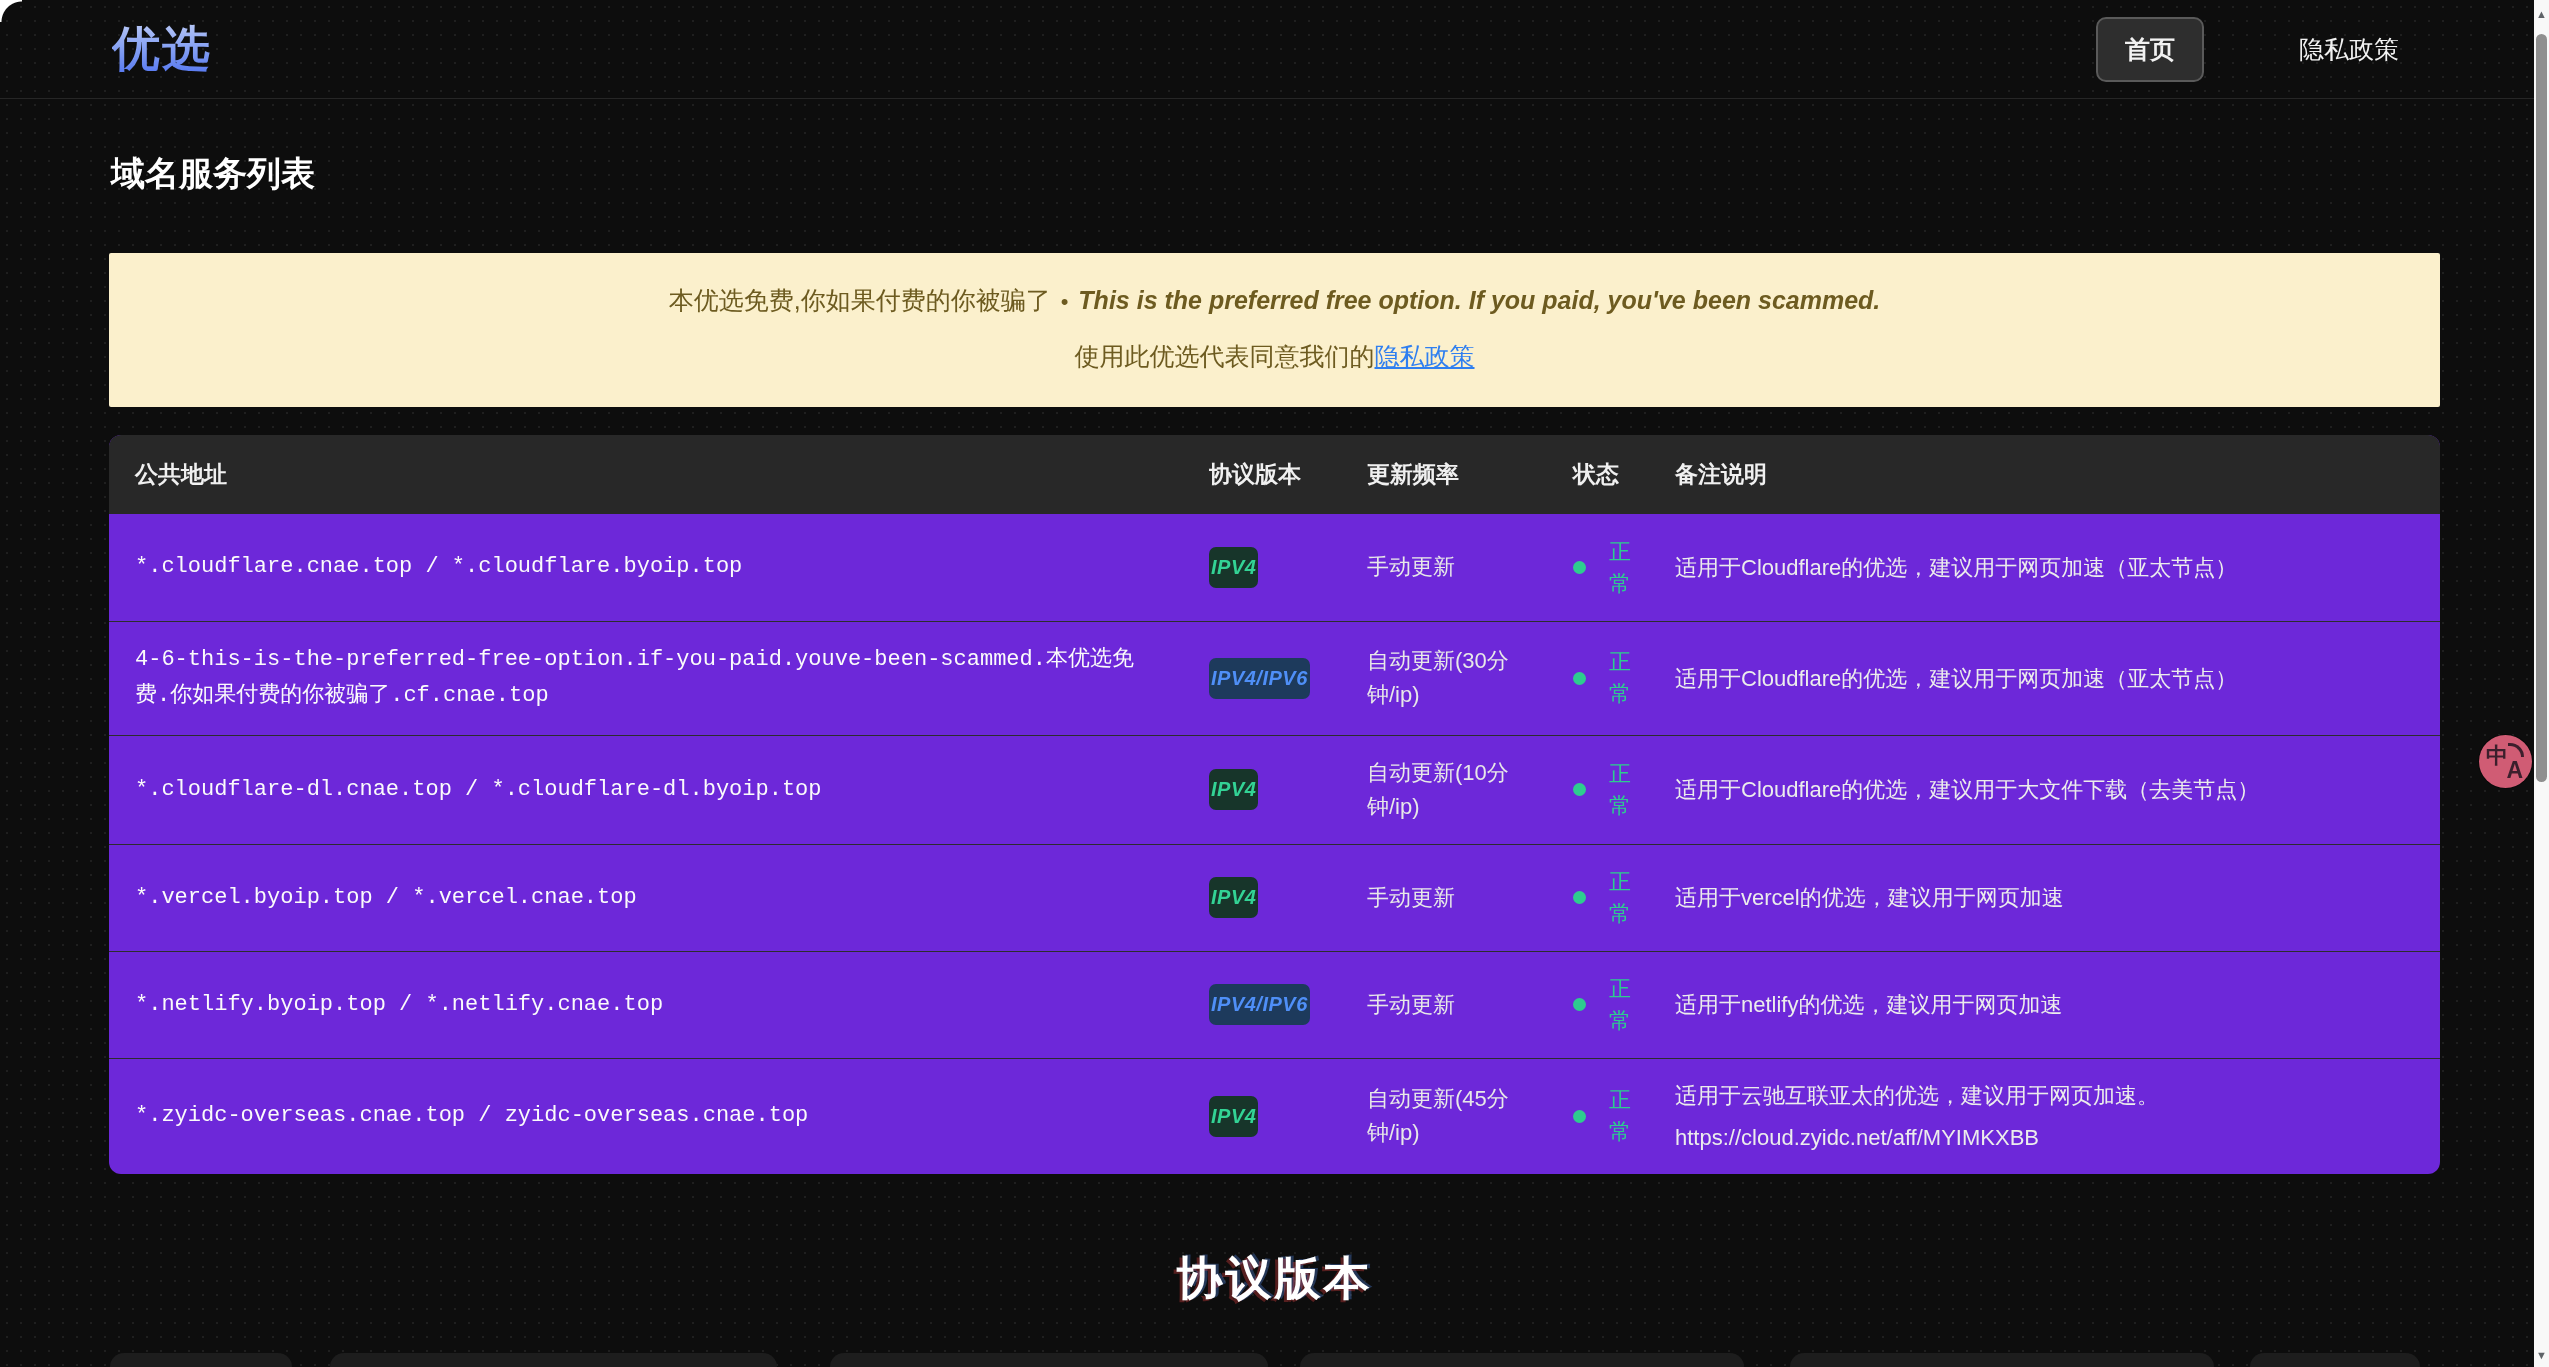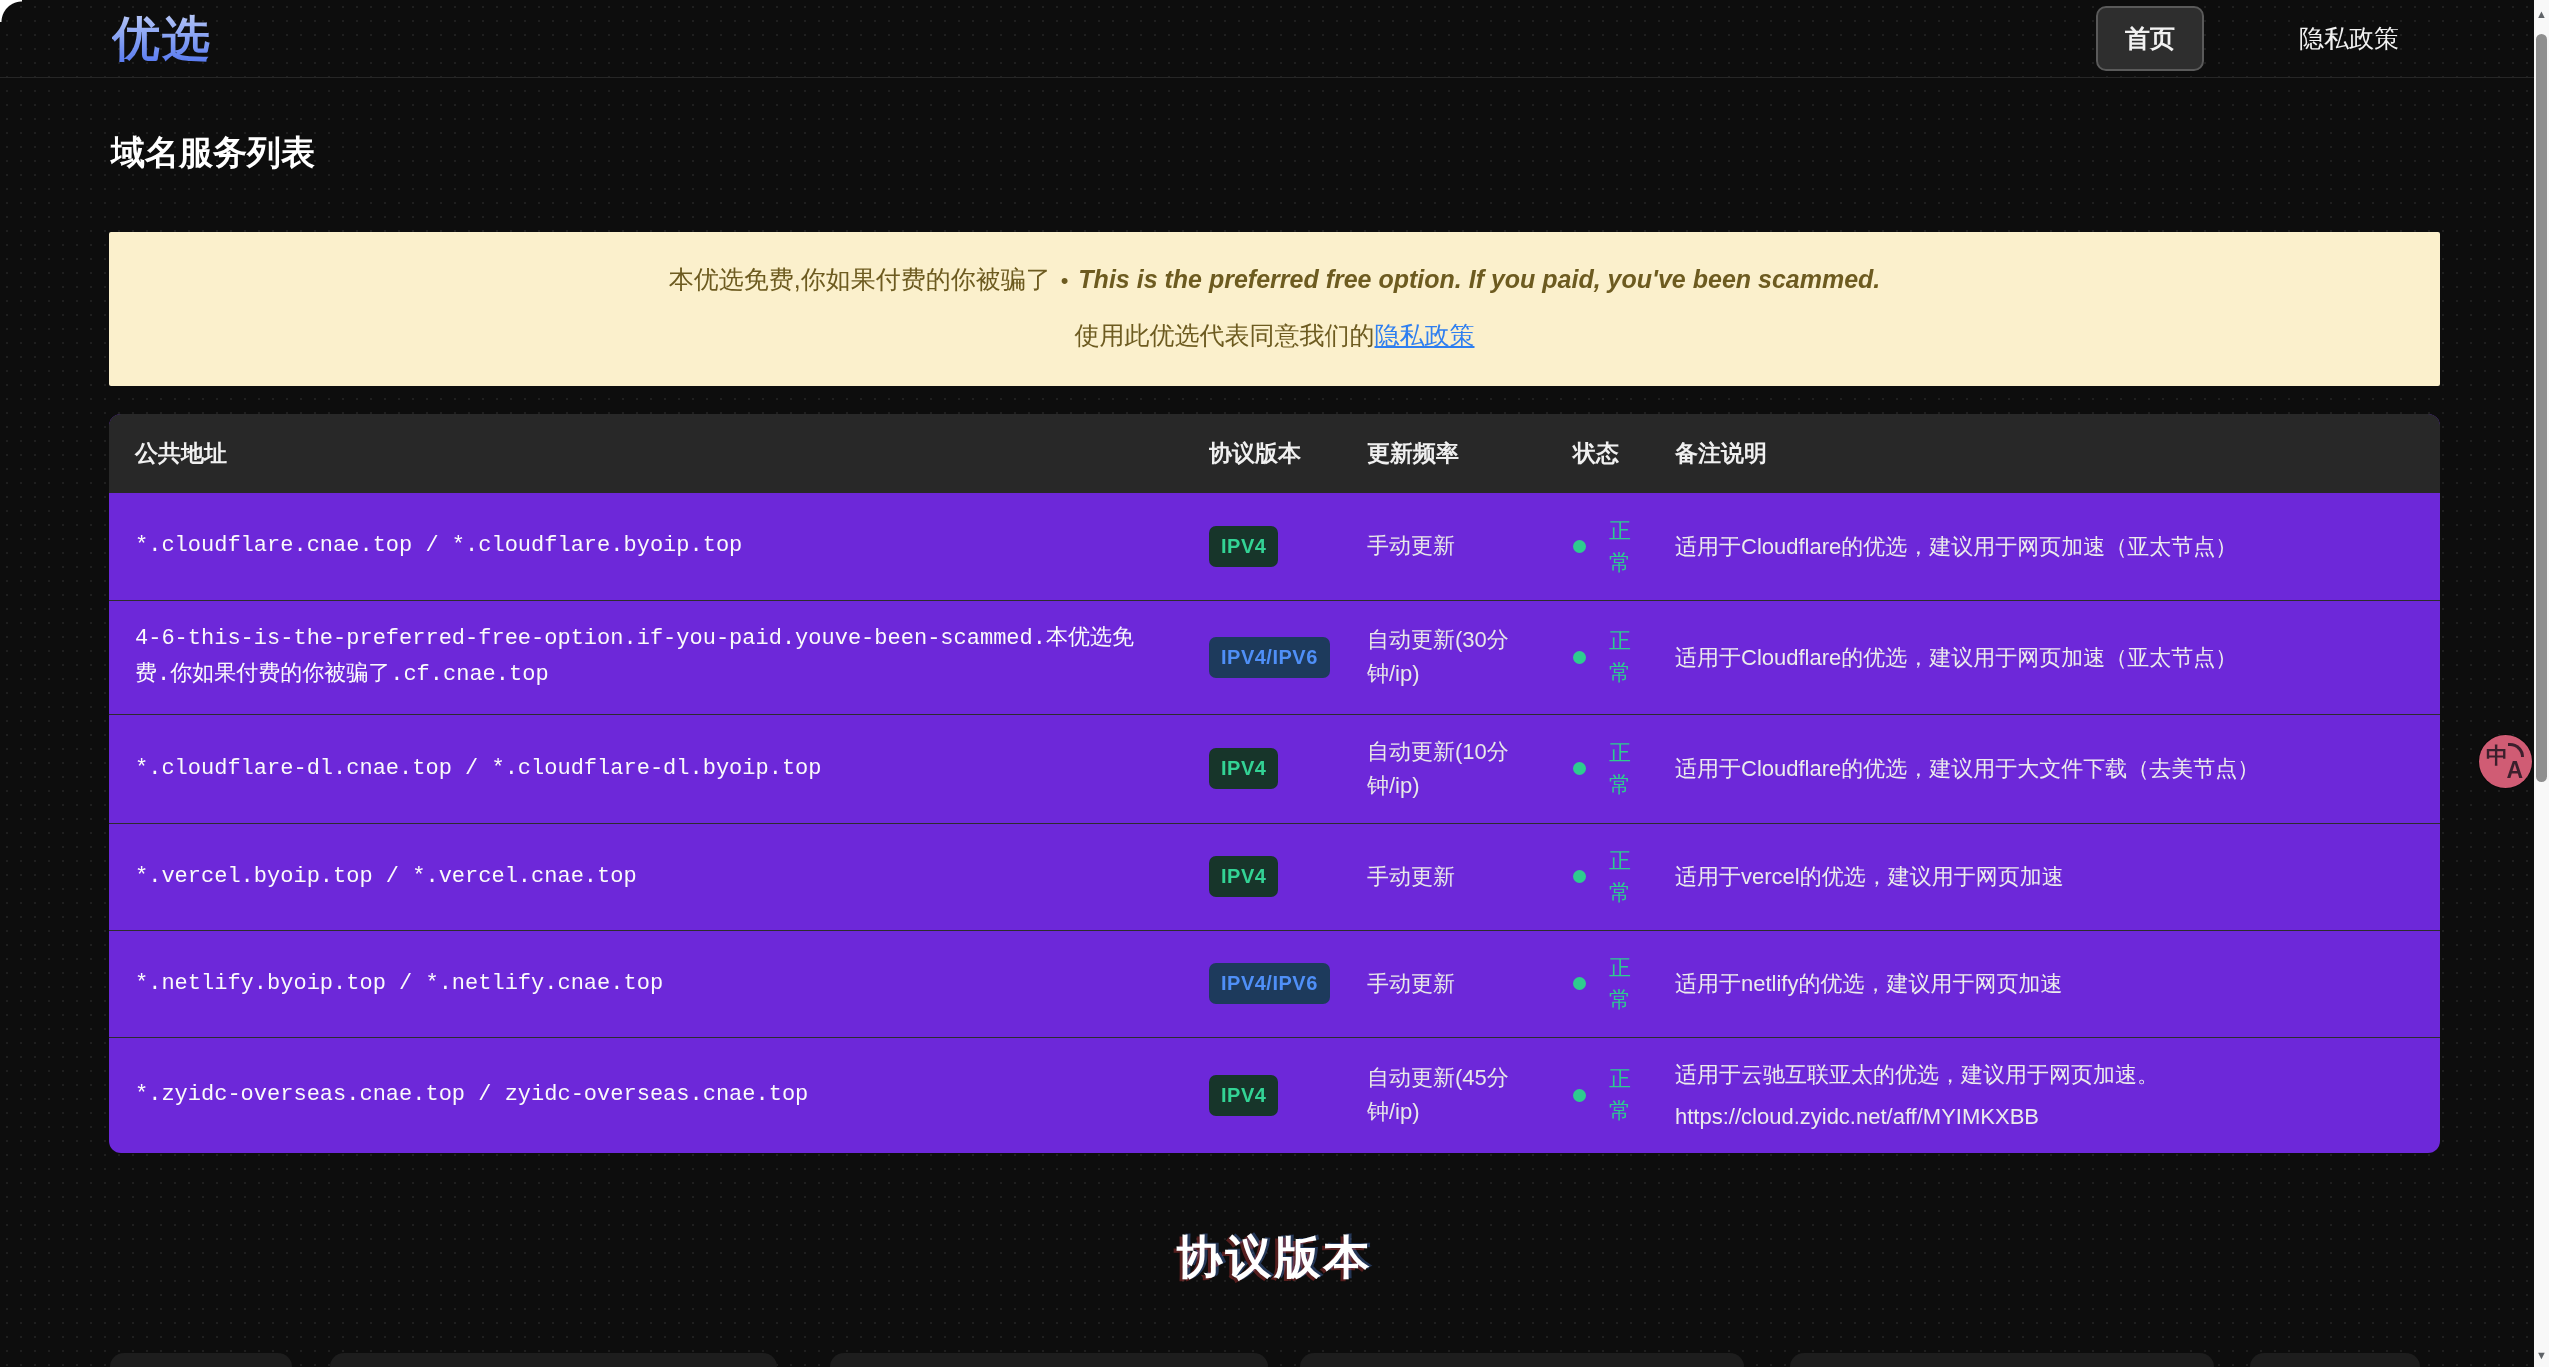--- a/index.html
+++ b/index.html
@@ -12,21 +12,21 @@
     color:#eaeaea;
     position:relative;
   }
   
   .corner-artifact{
     position:fixed; top:0; left:0; width:22px; height:22px; z-index:60;
     background:radial-gradient(circle at 100% 100%, transparent 20px, #ffffff 21px);
   }
   
   .header{
-    height:78px; display:flex; align-items:center; justify-content:space-between;
+    height:99px; display:flex; align-items:center; justify-content:space-between;
     padding:0 150px 0 112px; border-bottom:1px solid #262626;
   }
   .logo{
     font-size:48px; font-weight:bold; letter-spacing:2px;
     background:linear-gradient(180deg,#c3d0f7 0%, #8aa4f3 45%, #4a6ef0 100%);
     -webkit-background-clip:text; background-clip:text; color:transparent;
     cursor:pointer;
   }
   .nav{ display:flex; align-items:center; gap:95px; }
   .home-btn{
@@ -60,21 +60,21 @@
   .t-head > div{ padding:24px 0 24px 26px; font-size:23px; font-weight:bold; color:#f0f0f0; }
   .t-body .t-row{ border-top:1px solid #2d2d2d; min-height:107px; }
   .t-body .t-row:first-child{ border-top:none; }
   .cell{ padding:20px 0 20px 26px; }
   .addr{
     font-family:"Liberation Mono","DejaVu Sans Mono",monospace;
     font-size:22px; color:#fbfbfb; padding-right:46px; line-height:1.65; word-break:break-all;
   }
   .badge{
     display:inline-block; font-size:20px; font-weight:bold;
-    padding:9px 12px; border-radius:7px; letter-spacing:0.5px;
+    padding:9px 2px; border-radius:7px; letter-spacing:0.5px;font-style:italic;
   }
   .badge-green{ background:#17352a; color:#33d395; }
   .badge-blue{ background:#1d3a5c; color:#4f8ff7; }
   .freq-text{ font-size:22px; color:#e8e8e8; line-height:1.55; display:block; max-width:160px; }
   .status-cell{ display:flex; align-items:center; gap:23px; }
   .status-dot{ width:13px; height:13px; border-radius:50%; background:#2ecc8f; flex:none; }
   .status-text{ color:#2ecc8f; font-size:22px; line-height:1.45; width:1.15em; }
   .note{ font-size:22px; color:#ececec; line-height:1.5; padding-right:30px; }
   .note-link{ display:block; margin-top:9px; color:#ececec; text-decoration:none; }
   

